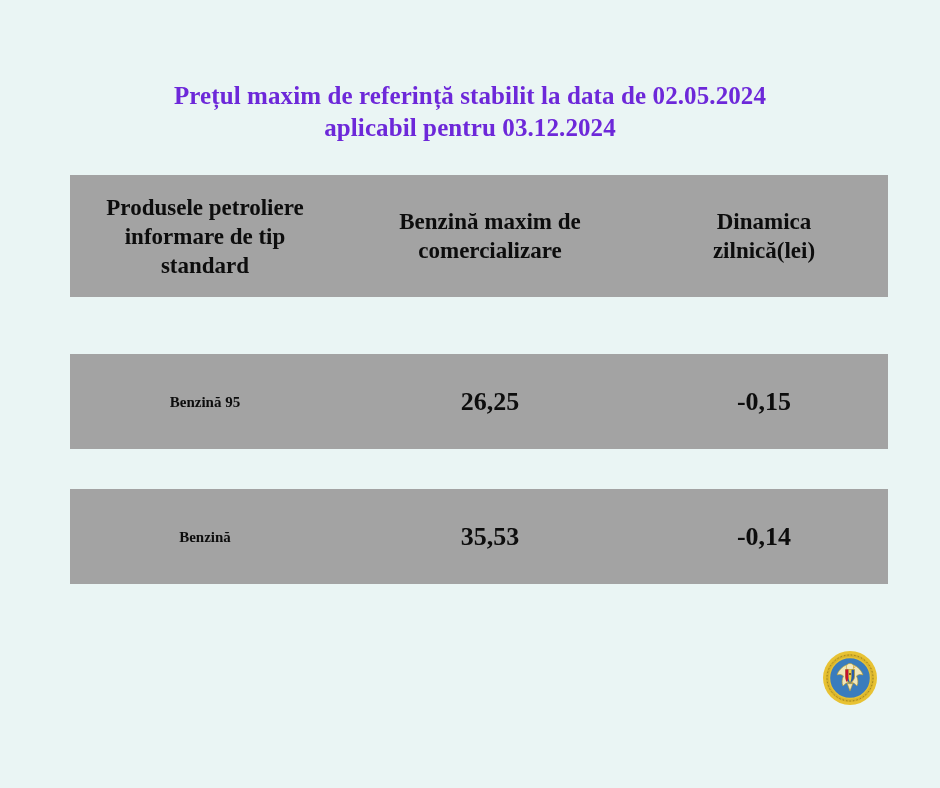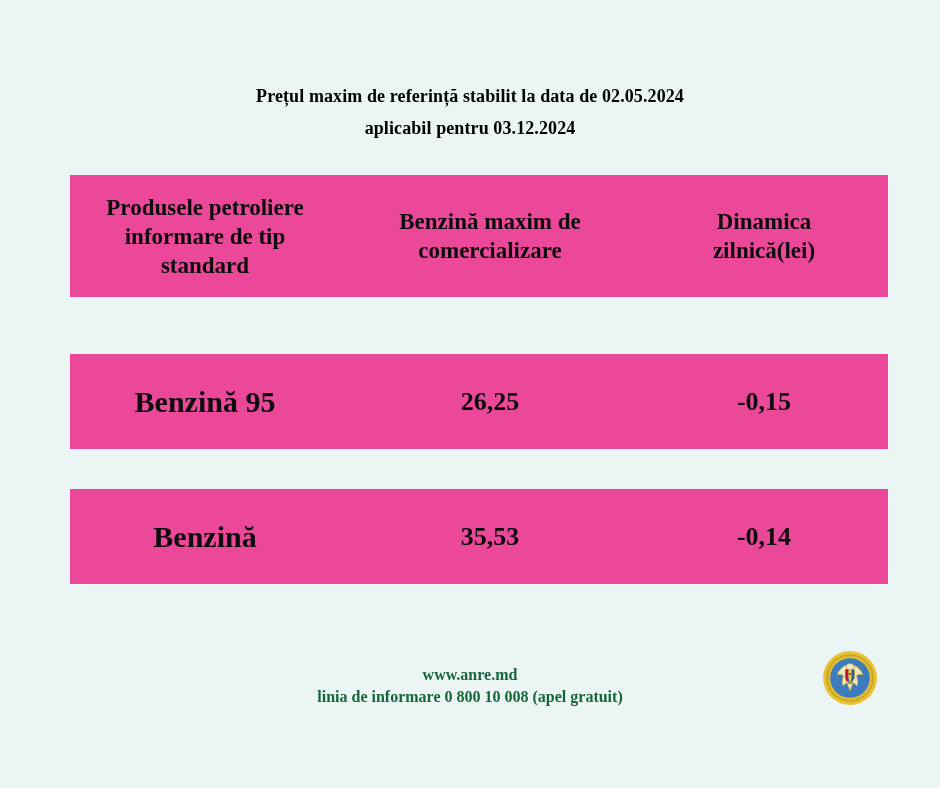--- a/index.html
+++ b/index.html
@@ -24,41 +24,41 @@
   }
 
   
   .title-block {
     position: absolute;
     left: 0;
     top: 80px;
     width: 940px;
     text-align: center;
     font-weight: bold;
-    font-size: 18px;
+    font-size: 25px;
     line-height: 32px;
     letter-spacing: 0.1px;
-    color: #000000;
+    color: #6d28d9;
   }
   .title-line {
     display: block;
     white-space: nowrap;
   }
 
   
   .table {
     position: absolute;
     left: 70px;
     top: 175px;
     width: 818px;
   }
 
   .row {
     display: flex;
-    background: #ec4899;
+    background: #a3a3a3;
     box-sizing: border-box;
   }
 
   .row.header-row {
     height: 122px;
     align-items: center;
   }
   .row.data-row {
     height: 95px;
     align-items: center;
@@ -88,21 +88,21 @@
     line-height: 29px;
     padding: 0 6px;
   }
   .header-row .col-product { font-size: 23px; }
 
   .data-row .cell {
     font-size: 24px;
     line-height: 30px;
   }
   .data-row .col-product {
-    font-size: 30px;
+    font-size: 15px;
   }
   .data-row .col-price,
   .data-row .col-dynamic {
     font-size: 26px;
   }
 
   
   .footer {
     position: absolute;
     left: 0;
@@ -168,24 +168,20 @@
     <div class="gap-small"></div>
 
     <div class="row data-row">
       <div class="cell col-product">Benzină</div>
       <div class="cell col-price">35,53</div>
       <div class="cell col-dynamic">-0,14</div>
     </div>
 
   </div>
 
-  <div class="footer">
-    <span class="footer-line">www.anre.md</span>
-    <span class="footer-line">linia de informare 0 800 10 008 (apel gratuit)</span>
-  </div>
 
   <div class="emblem">
     <svg width="56" height="56" viewBox="0 0 56 56" aria-hidden="true">
       <circle cx="28" cy="28" r="27" fill="#e8c233"></circle>
       <circle cx="28" cy="28" r="24" fill="#d9b42b"></circle>
       <circle cx="28" cy="28" r="20.5" fill="#3a7cbd"></circle>
       <circle cx="28" cy="28" r="20.5" fill="none" stroke="#e8c233" stroke-width="1.4"></circle>
 
       <path d="M28 14 C22 15 17 19 15 25 C17.5 24 20 24.5 21.5 26 C20 29 19.5 33 21 36 C23 33.5 25 32.5 27 32.5 L28 30 Z" fill="#f0e6b8" stroke="#b89a28" stroke-width="0.6"></path>
       <path d="M28 14 C34 15 39 19 41 25 C38.5 24 36 24.5 34.5 26 C36 29 36.5 33 35 36 C33 33.5 31 32.5 29 32.5 L28 30 Z" fill="#f0e6b8" stroke="#b89a28" stroke-width="0.6"></path>

